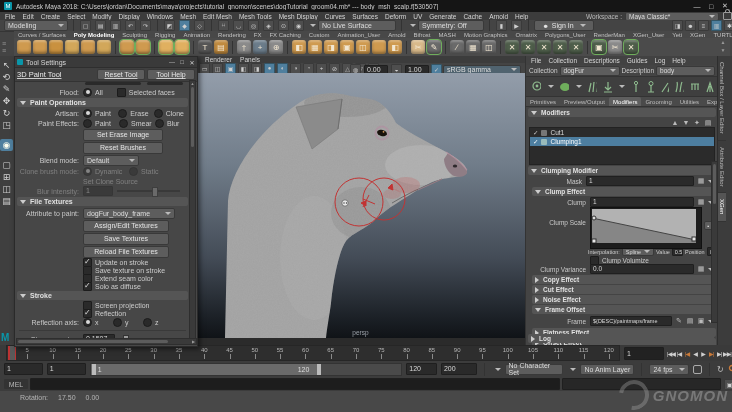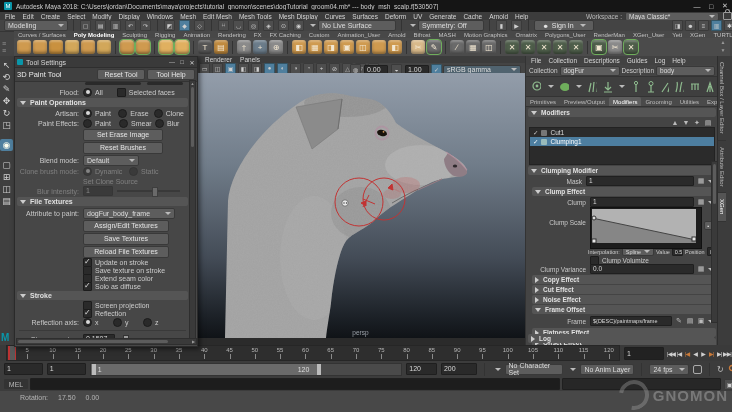--- a/index.html
+++ b/index.html
@@ -359,21 +359,21 @@
   <div class="abs" style="left:14px;top:56px;width:182px;height:289px;background:#474747;border:1px solid #2a2a2a;box-shadow:2px 2px 5px rgba(0,0,0,.5);z-index:5;">
     <div class="flex" style="height:10px;background:#3a3a3a;border-bottom:1px solid #2e2e2e;padding-left:2px;">
       <span style="width:6px;height:6px;background:#0a96a9;margin-right:3px;border-radius:1px;"></span>
       <span style="color:#d6d6d6;">Tool Settings</span>
       <span style="margin-left:auto;" class="flex">
         <span class="winbtn" style="width:10px;font-size:6px;">—</span>
         <span class="winbtn" style="width:10px;font-size:6px;">□</span>
         <span class="winbtn" style="width:10px;font-size:6px;">✕</span>
       </span>
     </div>
-    <div class="flex" style="height:13px;background:#404040;border-bottom:1px solid #333;padding:0 2px;">
+    <div class="flex" style="height:13px;background:#404040;border-bottom:1px solid #333;padding:0 2px;text-decoration:underline;">
       <span style="color:#e8e8e8;font-size:7.5px;">3D Paint Tool</span>
       <span style="margin-left:auto;" class="flex">
         <span class="btn" style="width:46px;height:9px;margin-right:2px;">Reset Tool</span>
         <span class="btn" style="width:46px;height:9px;">Tool Help</span>
       </span>
     </div>
 
     <div class="abs" style="left:0;top:23px;width:175px;height:259px;overflow:hidden;">
 
       <div class="abs" style="left:70px;top:2px;width:56px;height:3px;background:#2a2a2a;border-radius:2px;"></div>
@@ -845,18 +845,18 @@
   </div>
 
   <div class="abs flex" style="left:0;top:391px;width:732px;height:21px;background:#484848;align-items:flex-start;padding:3px 0 0 20px;gap:10px;color:#b5b5b5;">
     <span>Rotation:</span>
     <span>17.50</span>
     <span>0.00</span>
   </div>
 
   <div class="abs flex" style="right:4px;bottom:2px;z-index:9;opacity:.5;align-items:center;gap:4px;">
     <span style="width:22px;height:22px;border:4px solid rgba(170,170,170,.7);border-left-color:transparent;border-radius:50%;transform:rotate(-35deg);"></span>
-    <span style="text-align:left;line-height:13px;color:rgba(185,185,185,.85);font-weight:bold;font-size:15px;letter-spacing:1px;font-family:'Liberation Sans',sans-serif;">
+    <span style="text-align:left;line-height:13px;color:rgba(185,185,185,.85);font-weight:bold;font-size:15px;letter-spacing:1px;font-family:'Liberation Sans',sans-serif;font-style:italic;">
       <span style="display:block;">GNOMON</span>
     </span>
   </div>
 
 </div>
 
 </body></html>

